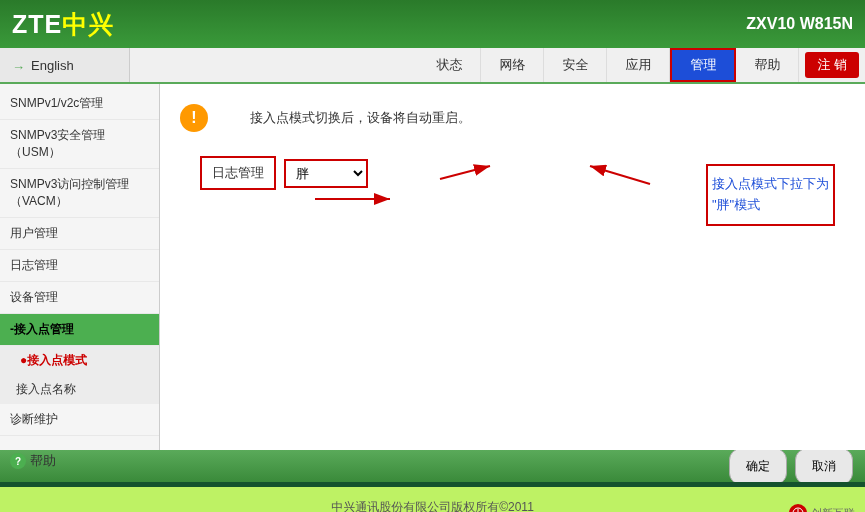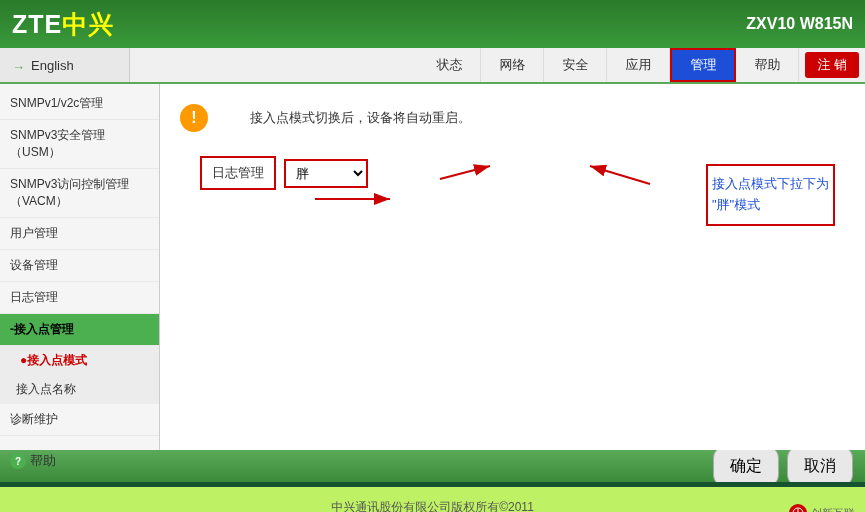--- a/index.html
+++ b/index.html
@@ -236,21 +236,21 @@
       align-items: center;
       justify-content: flex-end;
       padding: 0 12px;
       gap: 8px;
     }
     .btn {
       padding: 9px 16px;
       background: #e8e8e8;
       border: 1px solid #aaa;
       cursor: pointer;
-      font-size: 16px;
+      font-size: 12px;
       border-radius: 12px;
     }
 
     
     .footer {
       height: 45px;
       background: #bef264;
       display: flex;
       align-items: center;
       justify-content: center;
@@ -320,22 +320,22 @@
   </div>
 </div>
 
 <div class="main-layout">
 
   <div class="sidebar">
     <div class="sidebar-item">SNMPv1/v2c管理</div>
     <div class="sidebar-item">SNMPv3安全管理（USM）</div>
     <div class="sidebar-item">SNMPv3访问控制管理（VACM）</div>
     <div class="sidebar-item">用户管理</div>
+    <div class="sidebar-item">日志管理</div>
     <div class="sidebar-item">设备管理</div>
-    <div class="sidebar-item">日志管理</div>
     <div class="sidebar-item active-section">-接入点管理</div>
     <div class="sidebar-subitem active">●接入点模式</div>
     <div class="sidebar-subitem2">接入点名称</div>
     <div class="sidebar-item">诊断维护</div>
     <div class="sidebar-help">
       <div class="help-circle">?</div>
       <span>帮助</span>
     </div>
   </div>
 

